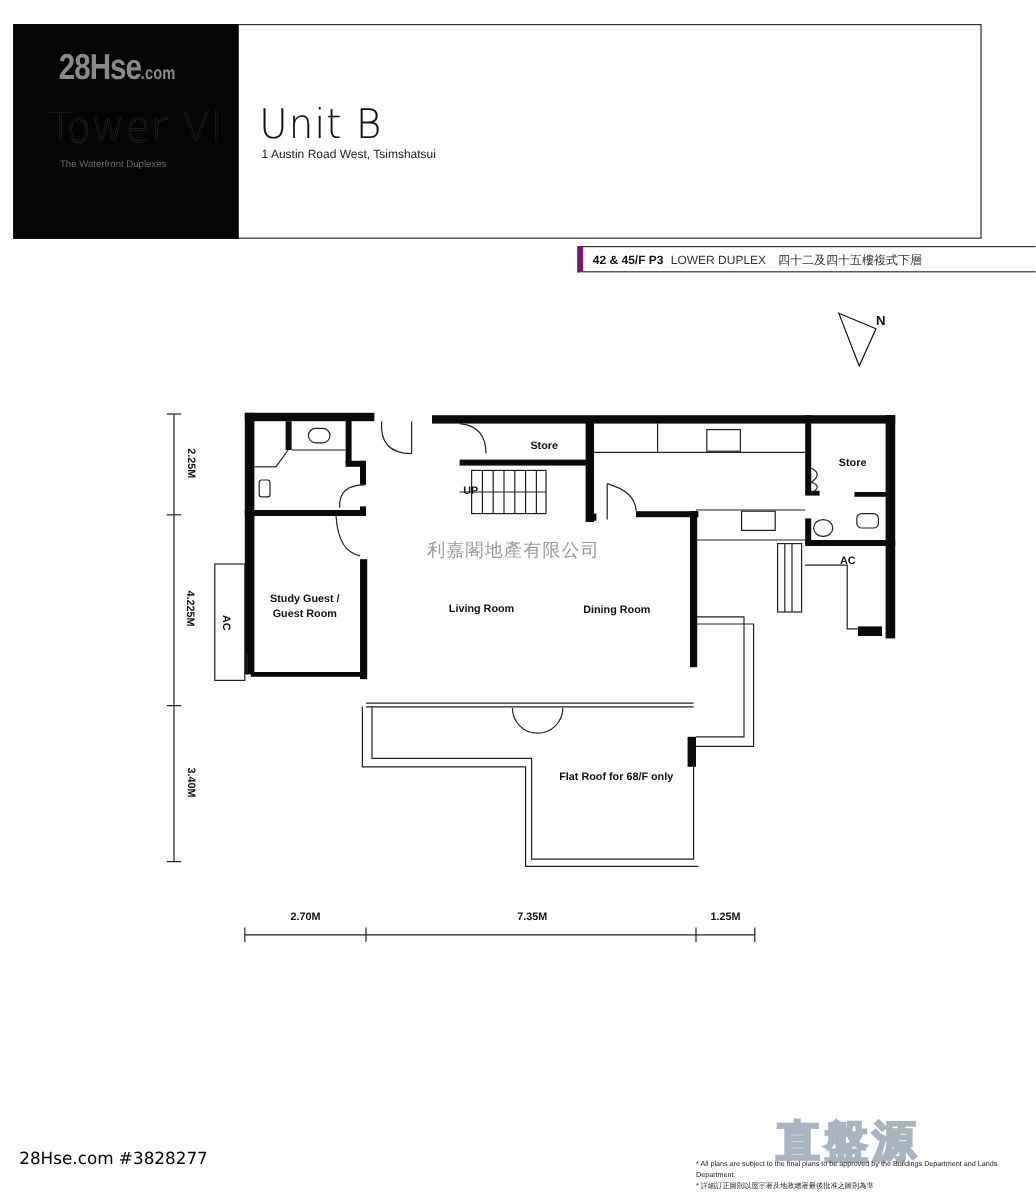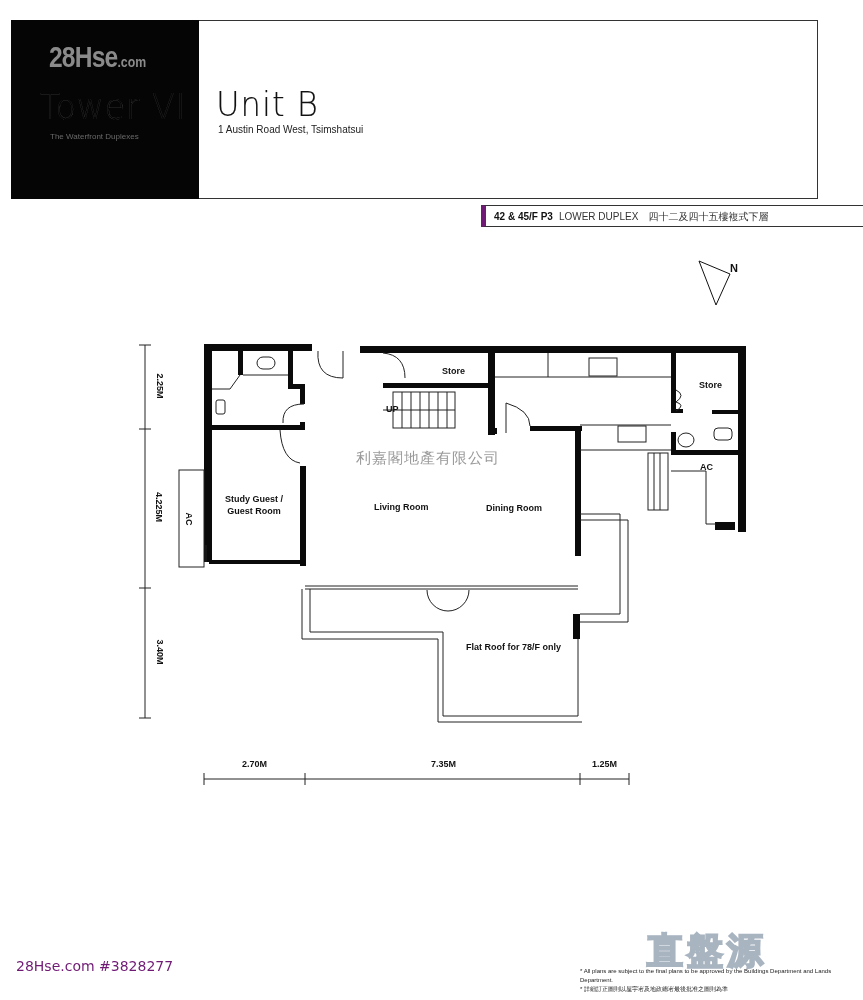--- a/index.html
+++ b/index.html
@@ -16,21 +16,21 @@
   .floor-label { position: absolute; left: 8px; top: 4px; font-size: 10px; white-space: nowrap; }
   .floor-label b { font-weight: bold; }
   .floor-label .desc { margin-left: 6px; color: #333; }
   .floor-label .zh { margin-left: 10px; color: #333; }
   .plan-svg { position: absolute; left: 0; top: 0; }
   .watermark-company { position: absolute; left: 356px; top: 449px; font-size: 15px; color: #9a9a9a; letter-spacing: 1px; font-family: "DejaVu Sans", sans-serif; }
   .room-label { position: absolute; font-size: 9px; font-weight: bold; color: #111; text-align: center; white-space: nowrap; }
   .dim-label { position: absolute; font-size: 9px; font-weight: bold; color: #111; white-space: nowrap; }
   .dim-vert { transform: rotate(90deg); transform-origin: center; }
   .north-label { position: absolute; left: 730px; top: 262px; font-size: 11px; font-weight: bold; }
-  .footer-id { position: absolute; left: 16px; top: 958px; font-size: 14px; color: #701a75; font-family: "DejaVu Sans", sans-serif; }
+  .footer-id { position: absolute; left: 16px; top: 958px; font-size: 14px; color: #000000; font-family: "DejaVu Sans", sans-serif; }
   .disclaimer { position: absolute; left: 580px; top: 967px; font-size: 6px; color: #222; line-height: 9px; width: 270px; }
   .stamp { position: absolute; left: 647px; top: 927px; font-size: 36px; color: #fff; -webkit-text-stroke: 2px #9aa7b6; font-family: "DejaVu Sans", sans-serif; font-weight: bold; letter-spacing: 4px; opacity: 0.85; text-align: right; }
 </style>
 </head>
 <body>
 
 <div class="header-box"></div>
 <div class="brand-panel"></div>
 <div class="brand-logo"><span>28Hse</span><span class="dotcom">.com</span></div>
 <div class="brand-tower">Tower VI</div>
@@ -180,21 +180,21 @@
 <div class="room-label" style="left:365px;top:404px;padding-left:21px;">UP</div>
 <div class="room-label" style="left:699px;top:380px;">Store</div>
 <div class="room-label" style="left:225px;top:493px;line-height:12px;">
   <div>Study Guest /</div>
   <div>Guest Room</div>
 </div>
 <div class="room-label" style="left:344px;top:502px;padding-left:30px;">Living Room</div>
 <div class="room-label" style="left:486px;top:503px;">Dining Room</div>
 <div class="room-label dim-vert" style="left:182px;top:514px;">AC</div>
 <div class="room-label" style="left:700px;top:462px;">AC</div>
-<div class="room-label" style="left:466px;top:642px;">Flat Roof for 78/F only</div>
+<div class="room-label" style="left:466px;top:642px;">Flat Roof for 68/F only</div>
 
 <div class="dim-label dim-vert" style="left:147px;top:381px;">2.25M</div>
 <div class="dim-label dim-vert" style="left:144px;top:502px;">4.225M</div>
 <div class="dim-label dim-vert" style="left:147px;top:647px;">3.40M</div>
 <div class="dim-label" style="left:242px;top:759px;">2.70M</div>
 <div class="dim-label" style="left:431px;top:759px;">7.35M</div>
 <div class="dim-label" style="left:592px;top:759px;">1.25M</div>
 
 <div class="footer-id">28Hse.com #3828277</div>
 <div class="stamp">直盤源</div>

